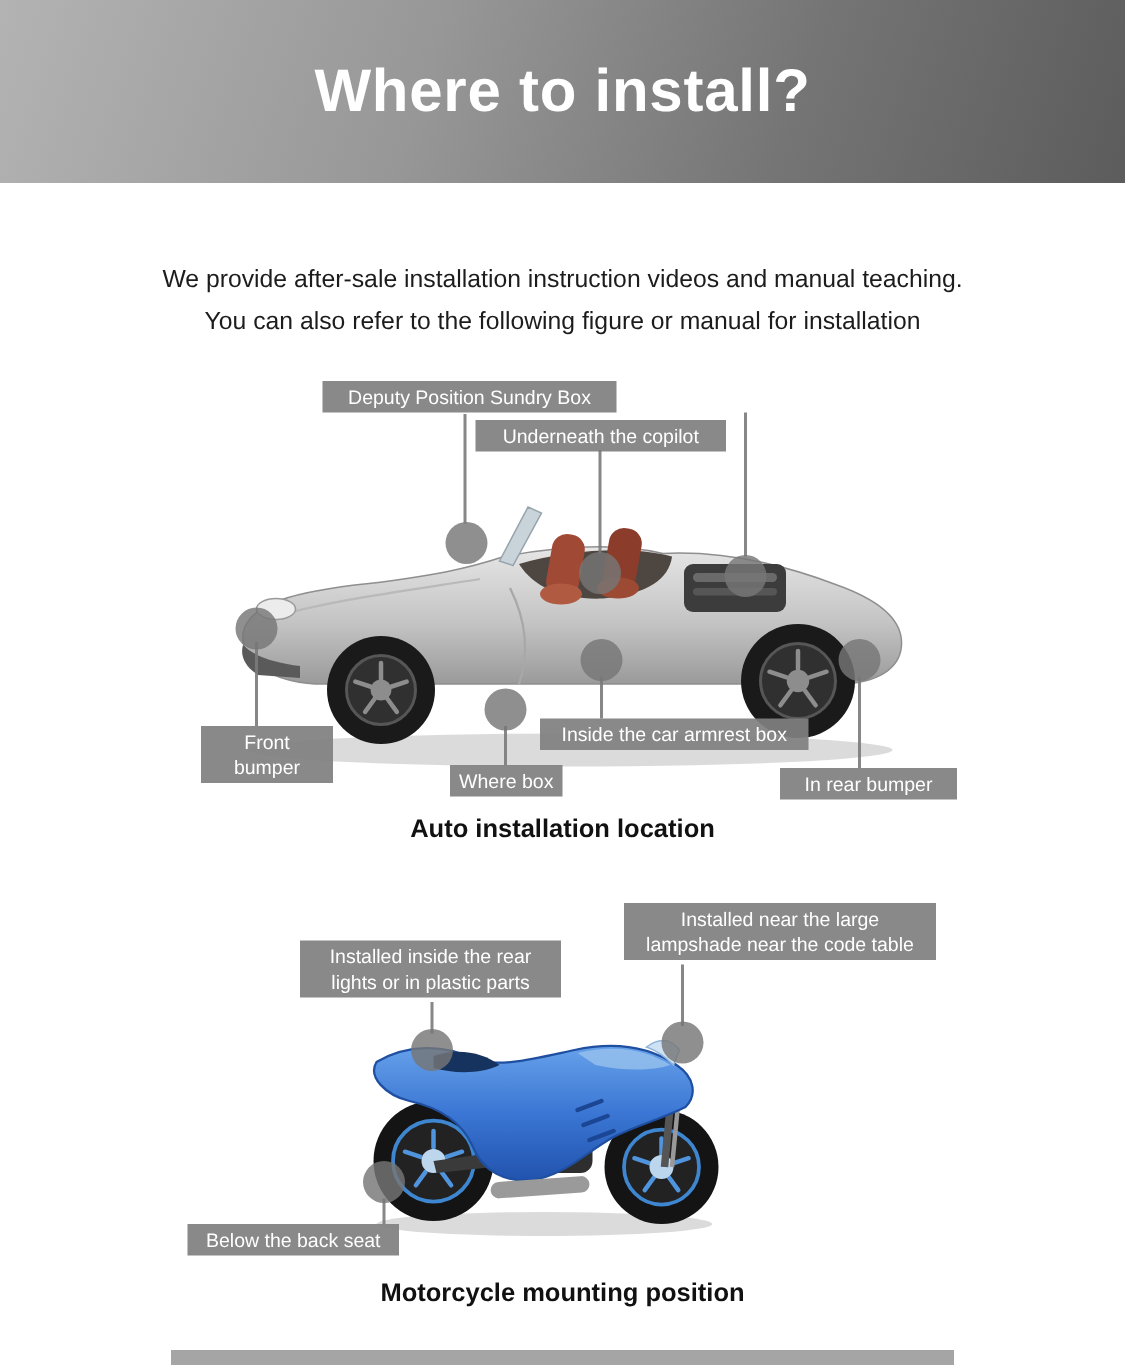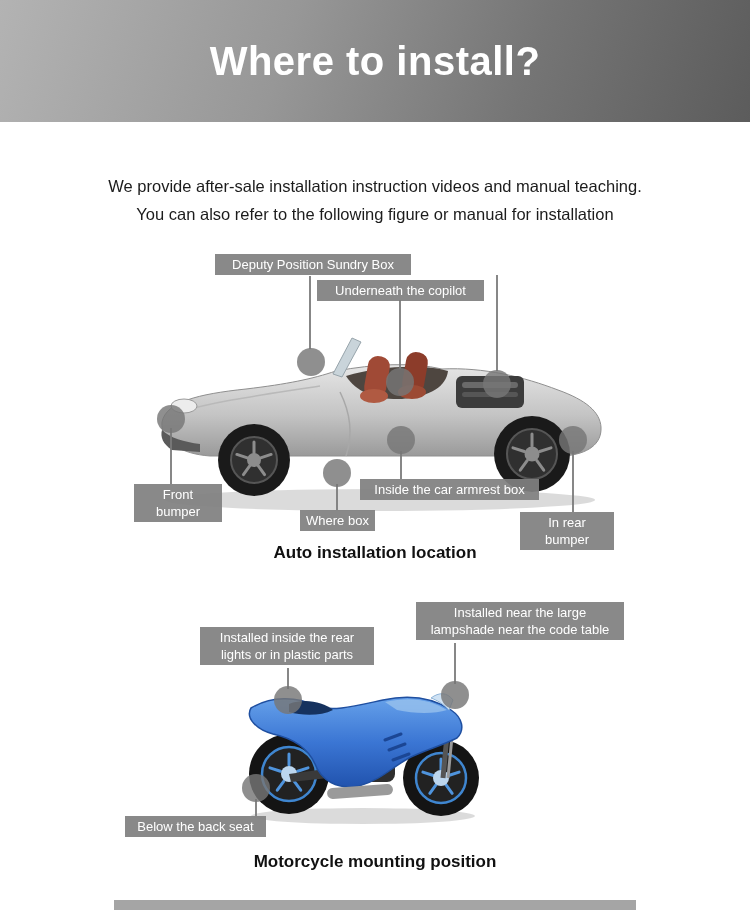--- a/index.html
+++ b/index.html
@@ -111,21 +111,21 @@
       </g>
       <circle r="7.5" fill="#8d8d8d"></circle>
     </g>
   </svg>
 
   <div class="tag" style="left:215px;top:254px;width:196px;">Deputy Position Sundry Box</div>
   <div class="tag" style="left:317px;top:280px;width:167px;">Underneath the copilot</div>
   <div class="tag" style="left:122px;top:484px;width:88px;margin-left:12px;">Front bumper</div>
   <div class="tag" style="left:360px;top:479px;width:179px;">Inside the car armrest box</div>
   <div class="tag" style="left:300px;top:510px;width:75px;">Where box</div>
-  <div class="tag" style="left:520px;top:512px;width:94px;">In rear bumper</div>
+  <div class="tag" style="left:520px;top:512px;width:118px;">In rear bumper</div>
 
   <div class="vline" style="left:309px;top:276px;height:73px;"></div>
   <div class="vline" style="left:399px;top:300px;height:69px;"></div>
   <div class="vline" style="left:496px;top:275px;height:96px;"></div>
   <div class="vline" style="left:170px;top:428px;height:56px;"></div>
   <div class="vline" style="left:400px;top:451px;height:28px;"></div>
   <div class="vline" style="left:336px;top:484px;height:26px;"></div>
   <div class="vline" style="left:572px;top:451px;height:61px;"></div>
 
   <div class="dot" style="left:297px;top:348px;"></div>

